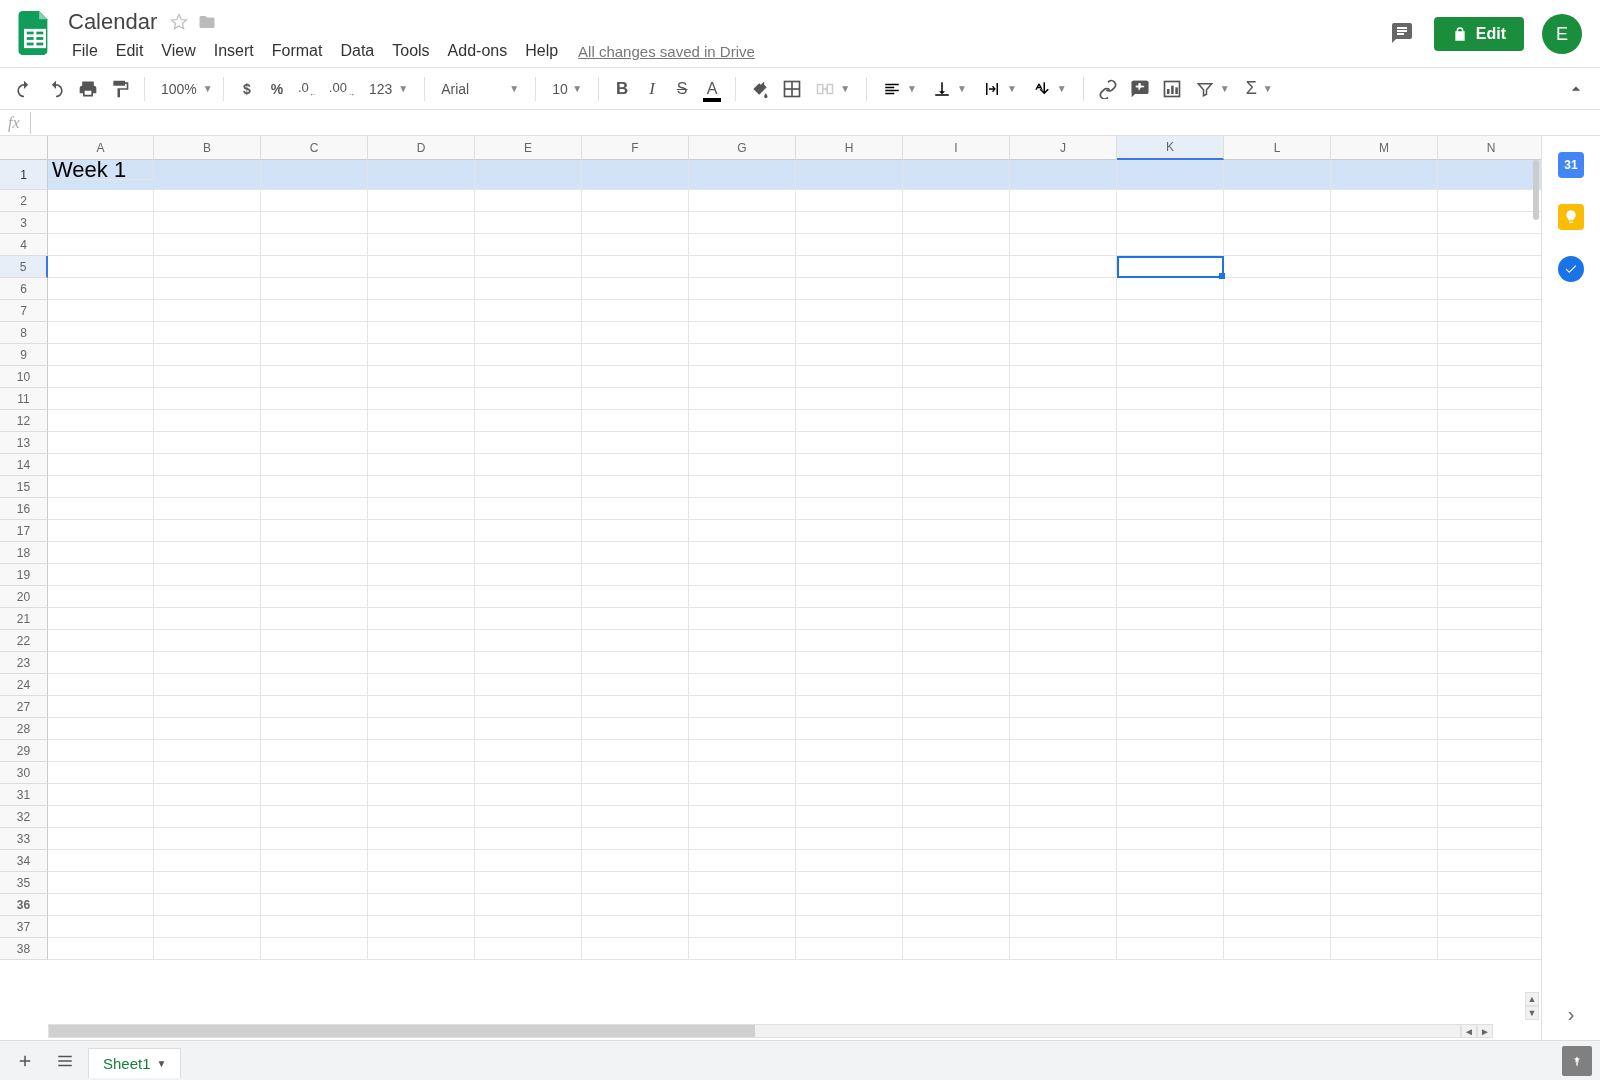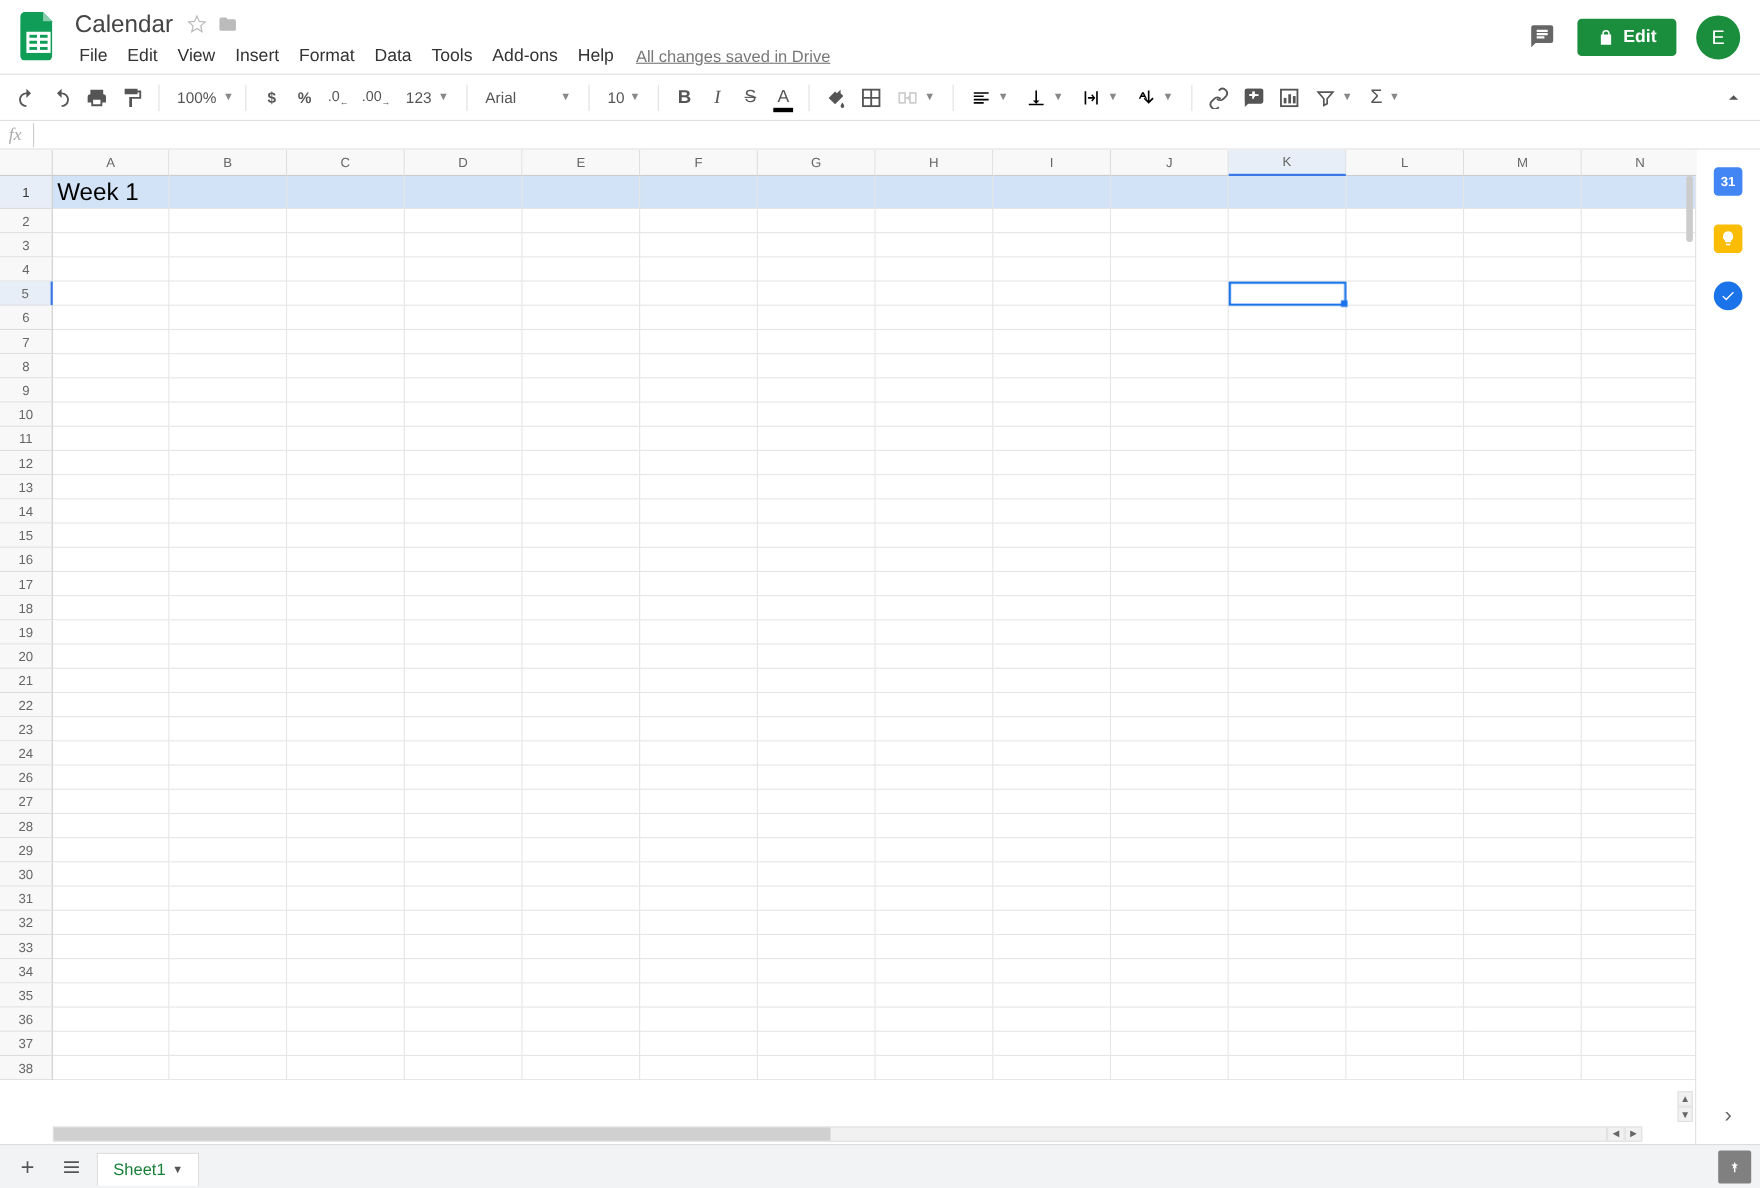--- a/index.html
+++ b/index.html
@@ -321,21 +321,21 @@
           <div class="col-h" style="width: 107px;">I</div>
           <div class="col-h" style="width: 107px;">J</div>
           <div class="col-h active" style="width: 107px;">K</div>
           <div class="col-h" style="width: 107px;">L</div>
           <div class="col-h" style="width: 107px;">M</div>
           <div class="col-h" style="width: 107px;">N</div>
         </div>
         <div class="rows">
           <div class="row row1">
             <div class="row-h" style="height: 30px; background: rgb(232, 238, 247); color: rgb(51, 51, 51);">1</div>
-            <div class="cell" style="width: 106px; height: 30px;">Week 1</div>
+            <div class="cell" style="width: 106px; height: 20px;">Week 1</div>
             <div class="cell" style="width: 107px; height: 30px;"></div>
             <div class="cell" style="width: 107px; height: 30px;"></div>
             <div class="cell" style="width: 107px; height: 30px;"></div>
             <div class="cell" style="width: 107px; height: 30px;"></div>
             <div class="cell" style="width: 107px; height: 30px;"></div>
             <div class="cell" style="width: 107px; height: 30px;"></div>
             <div class="cell" style="width: 107px; height: 30px;"></div>
             <div class="cell" style="width: 107px; height: 30px;"></div>
             <div class="cell" style="width: 107px; height: 30px;"></div>
             <div class="cell" style="width: 107px; height: 30px;"></div>
@@ -728,37 +728,20 @@
             <div class="cell" style="width: 107px; height: 22px;"></div>
             <div class="cell" style="width: 107px; height: 22px;"></div>
             <div class="cell" style="width: 107px; height: 22px;"></div>
             <div class="cell" style="width: 107px; height: 22px;"></div>
             <div class="cell" style="width: 107px; height: 22px;"></div>
             <div class="cell" style="width: 107px; height: 22px;"></div>
             <div class="cell" style="width: 107px; height: 22px;"></div>
             <div class="cell" style="width: 107px; height: 22px;"></div>
           </div>
           <div class="row std-row">
-            <div class="row-h" style="height: 22px;">26</div>
-            <div class="cell" style="width: 106px; height: 22px;"></div>
-            <div class="cell" style="width: 107px; height: 22px;"></div>
-            <div class="cell" style="width: 107px; height: 22px;"></div>
-            <div class="cell" style="width: 107px; height: 22px;"></div>
-            <div class="cell" style="width: 107px; height: 22px;"></div>
-            <div class="cell" style="width: 107px; height: 22px;"></div>
-            <div class="cell" style="width: 107px; height: 22px;"></div>
-            <div class="cell" style="width: 107px; height: 22px;"></div>
-            <div class="cell" style="width: 107px; height: 22px;"></div>
-            <div class="cell" style="width: 107px; height: 22px;"></div>
-            <div class="cell" style="width: 107px; height: 22px;"></div>
-            <div class="cell" style="width: 107px; height: 22px;"></div>
-            <div class="cell" style="width: 107px; height: 22px;"></div>
-            <div class="cell" style="width: 107px; height: 22px;"></div>
-          </div>
-          <div class="row std-row">
             <div class="row-h" style="height: 22px; text-align: right;">27</div>
             <div class="cell" style="width: 106px; height: 22px;"></div>
             <div class="cell" style="width: 107px; height: 22px;"></div>
             <div class="cell" style="width: 107px; height: 22px;"></div>
             <div class="cell" style="width: 107px; height: 22px;"></div>
             <div class="cell" style="width: 107px; height: 22px;"></div>
             <div class="cell" style="width: 107px; height: 22px;"></div>
             <div class="cell" style="width: 107px; height: 22px;"></div>
             <div class="cell" style="width: 107px; height: 22px;"></div>
             <div class="cell" style="width: 107px; height: 22px;"></div>
@@ -898,21 +881,21 @@
             <div class="cell" style="width: 107px; height: 22px;"></div>
             <div class="cell" style="width: 107px; height: 22px;"></div>
             <div class="cell" style="width: 107px; height: 22px;"></div>
             <div class="cell" style="width: 107px; height: 22px;"></div>
             <div class="cell" style="width: 107px; height: 22px;"></div>
             <div class="cell" style="width: 107px; height: 22px;"></div>
             <div class="cell" style="width: 107px; height: 22px;"></div>
             <div class="cell" style="width: 107px; height: 22px;"></div>
           </div>
           <div class="row std-row">
-            <div class="row-h" style="height: 22px;">36</div>
+            <div class="row-h" style="height: 22px; font-weight: bold;">36</div>
             <div class="cell" style="width: 106px; height: 22px;"></div>
             <div class="cell" style="width: 107px; height: 22px;"></div>
             <div class="cell" style="width: 107px; height: 22px;"></div>
             <div class="cell" style="width: 107px; height: 22px;"></div>
             <div class="cell" style="width: 107px; height: 22px;"></div>
             <div class="cell" style="width: 107px; height: 22px;"></div>
             <div class="cell" style="width: 107px; height: 22px;"></div>
             <div class="cell" style="width: 107px; height: 22px;"></div>
             <div class="cell" style="width: 107px; height: 22px;"></div>
             <div class="cell" style="width: 107px; height: 22px;"></div>

